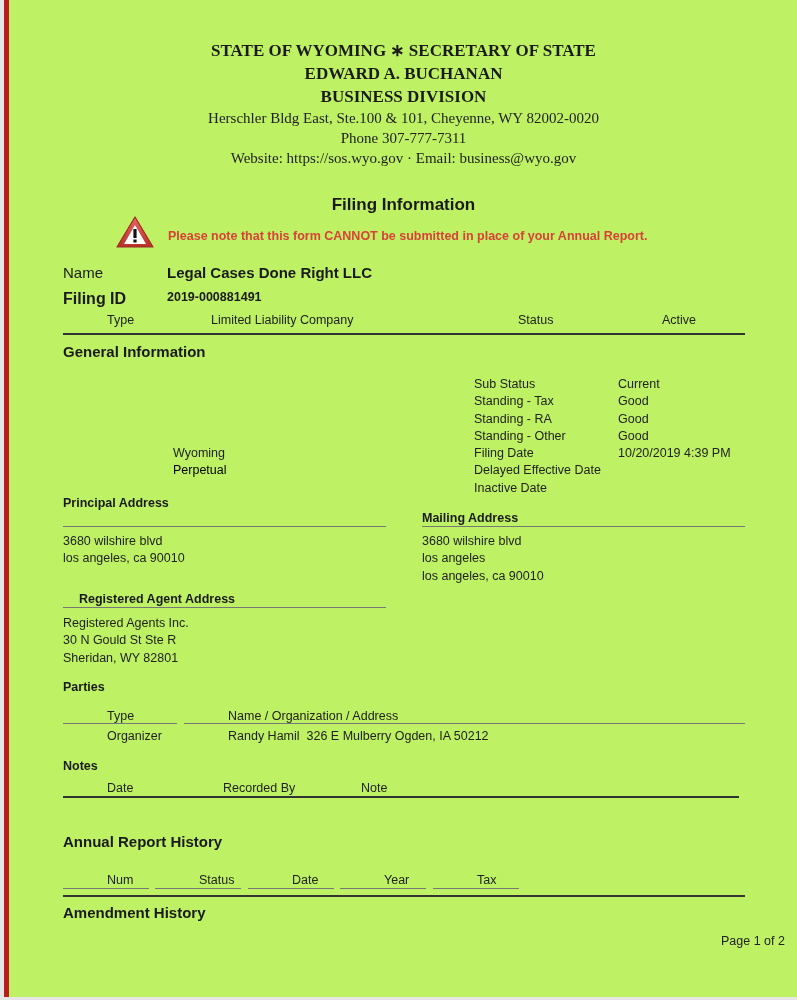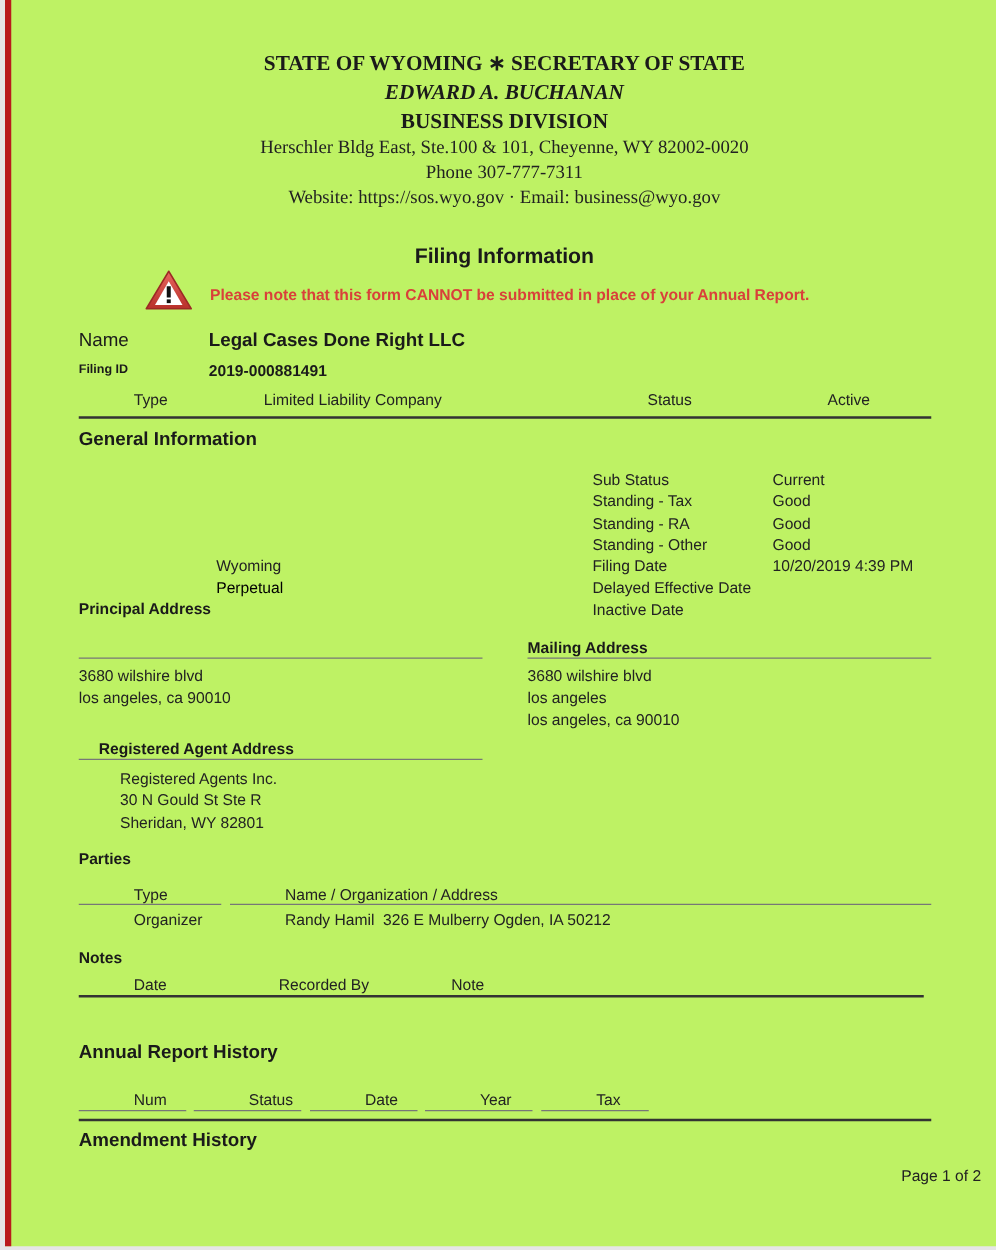--- a/index.html
+++ b/index.html
@@ -28,21 +28,21 @@
   .thick { border-top: 2px solid #333; }
   .thin { border-top: 1px solid #777; }
   .field { font-size: 12.5px; color: #222; line-height: 17.3px; }
 </style>
 </head>
 <body>
 
 <div class="page">
 
   <div class="abs serif hdr-bold" style="top:40px;">STATE OF WYOMING ∗ SECRETARY OF STATE</div>
-  <div class="abs serif hdr-bold" style="top:64px;font-style:italic;">EDWARD A. BUCHANAN</div>
+  <div class="abs serif hdr-bold" style="top:64px;">EDWARD A. BUCHANAN</div>
   <div class="abs serif hdr-bold" style="top:87px;">BUSINESS DIVISION</div>
   <div class="abs serif hdr-reg" style="top:110px;">Herschler Bldg East, Ste.100 &amp; 101, Cheyenne, WY 82002-0020</div>
   <div class="abs serif hdr-reg" style="top:130px;">Phone 307-777-7311</div>
   <div class="abs serif hdr-reg" style="top:150px;">Website: https://sos.wyo.gov · Email: business@wyo.gov</div>
 
   <div class="abs title" style="top:195px;">Filing Information</div>
 
   <div class="abs" style="left:106px; top:215px; width:40px; height:34px;">
     <svg width="40" height="34" viewBox="0 0 40 34">
       <defs>
@@ -54,21 +54,21 @@
       <path d="M20 2 L38 32 L2 32 Z" fill="url(#wg)" stroke="#9c2a25" stroke-width="1.2" stroke-linejoin="round"></path>
       <path d="M20 10 L31 29 L9 29 Z" fill="#ffffff"></path>
       <rect x="18.4" y="14" width="3.2" height="9" fill="#111"></rect>
       <rect x="18.4" y="24.5" width="3.2" height="3" fill="#111"></rect>
     </svg>
   </div>
   <div class="abs warn" style="left:147px; top:229px;">Please note that this form CANNOT be submitted in place of your Annual Report.</div>
 
   <div class="abs" style="left:54px; top:264px; font-size:15px;">Name</div>
   <div class="abs" style="left:158px; top:264px; font-size:15px; font-weight:bold;">Legal Cases Done Right LLC</div>
-  <div class="abs" style="left:54px; top:290px; font-size:10px; font-weight:bold;">Filing ID</div>
+  <div class="abs" style="left:54px; top:290px; font-size:16px; font-weight:bold;">Filing ID</div>
   <div class="abs" style="left:158px; top:290px; font-size:12.5px; font-weight:bold;">2019-000881491</div>
   <div class="abs lbl" style="left:54px; top:313px;">Type</div>
   <div class="abs lbl" style="left:158px; top:313px;">Limited Liability Company</div>
   <div class="abs lbl" style="left:465px; top:313px;">Status</div>
   <div class="abs lbl" style="left:609px; top:313px;">Active</div>
   <div class="rule thick" style="left:54px; top:333px; width:682px;"></div>
 
   <div class="abs sec" style="left:54px; top:343px;">General Information</div>
 
   <div class="abs field" style="left:164px; top:445.2px;">
@@ -86,38 +86,38 @@
     <div>Inactive Date</div>
   </div>
   <div class="abs field" style="left:609px; top:376px;">
     <div>Current</div>
     <div>Good</div>
     <div>Good</div>
     <div>Good</div>
     <div>10/20/2019 4:39 PM</div>
   </div>
 
-  <div class="abs subsec" style="left:54px; top:480px;">Principal Address</div>
+  <div class="abs subsec" style="left:54px; top:496px;">Principal Address</div>
   <div class="rule thin" style="left:54px; top:526px; width:323px;"></div>
   <div class="abs field" style="left:54px; top:533px;">
     <div>3680 wilshire blvd</div>
     <div>los angeles, ca 90010</div>
   </div>
 
   <div class="abs subsec" style="left:413px; top:511px;">Mailing Address</div>
   <div class="rule thin" style="left:413px; top:526px; width:323px;"></div>
   <div class="abs field" style="left:413px; top:533px;">
     <div>3680 wilshire blvd</div>
     <div>los angeles</div>
     <div>los angeles, ca 90010</div>
   </div>
 
   <div class="abs subsec" style="left:54px; top:592px;padding-left:16px;">Registered Agent Address</div>
   <div class="rule thin" style="left:54px; top:607px; width:323px;"></div>
-  <div class="abs field" style="left:54px; top:615px;margin-left:33px;">
+  <div class="abs field" style="left:54px; top:615px;">
     <div>Registered Agents Inc.</div>
     <div>30 N Gould St Ste R</div>
     <div>Sheridan, WY 82801</div>
   </div>
 
   <div class="abs subsec" style="left:54px; top:680px;">Parties</div>
   <div class="abs lbl" style="left:54px; top:709px;">Type</div>
   <div class="abs lbl" style="left:175px; top:709px;">Name / Organization / Address</div>
   <div class="rule thin" style="left:54px; top:723px; width:114px;"></div>
   <div class="rule thin" style="left:175px; top:723px; width:561px;"></div>

